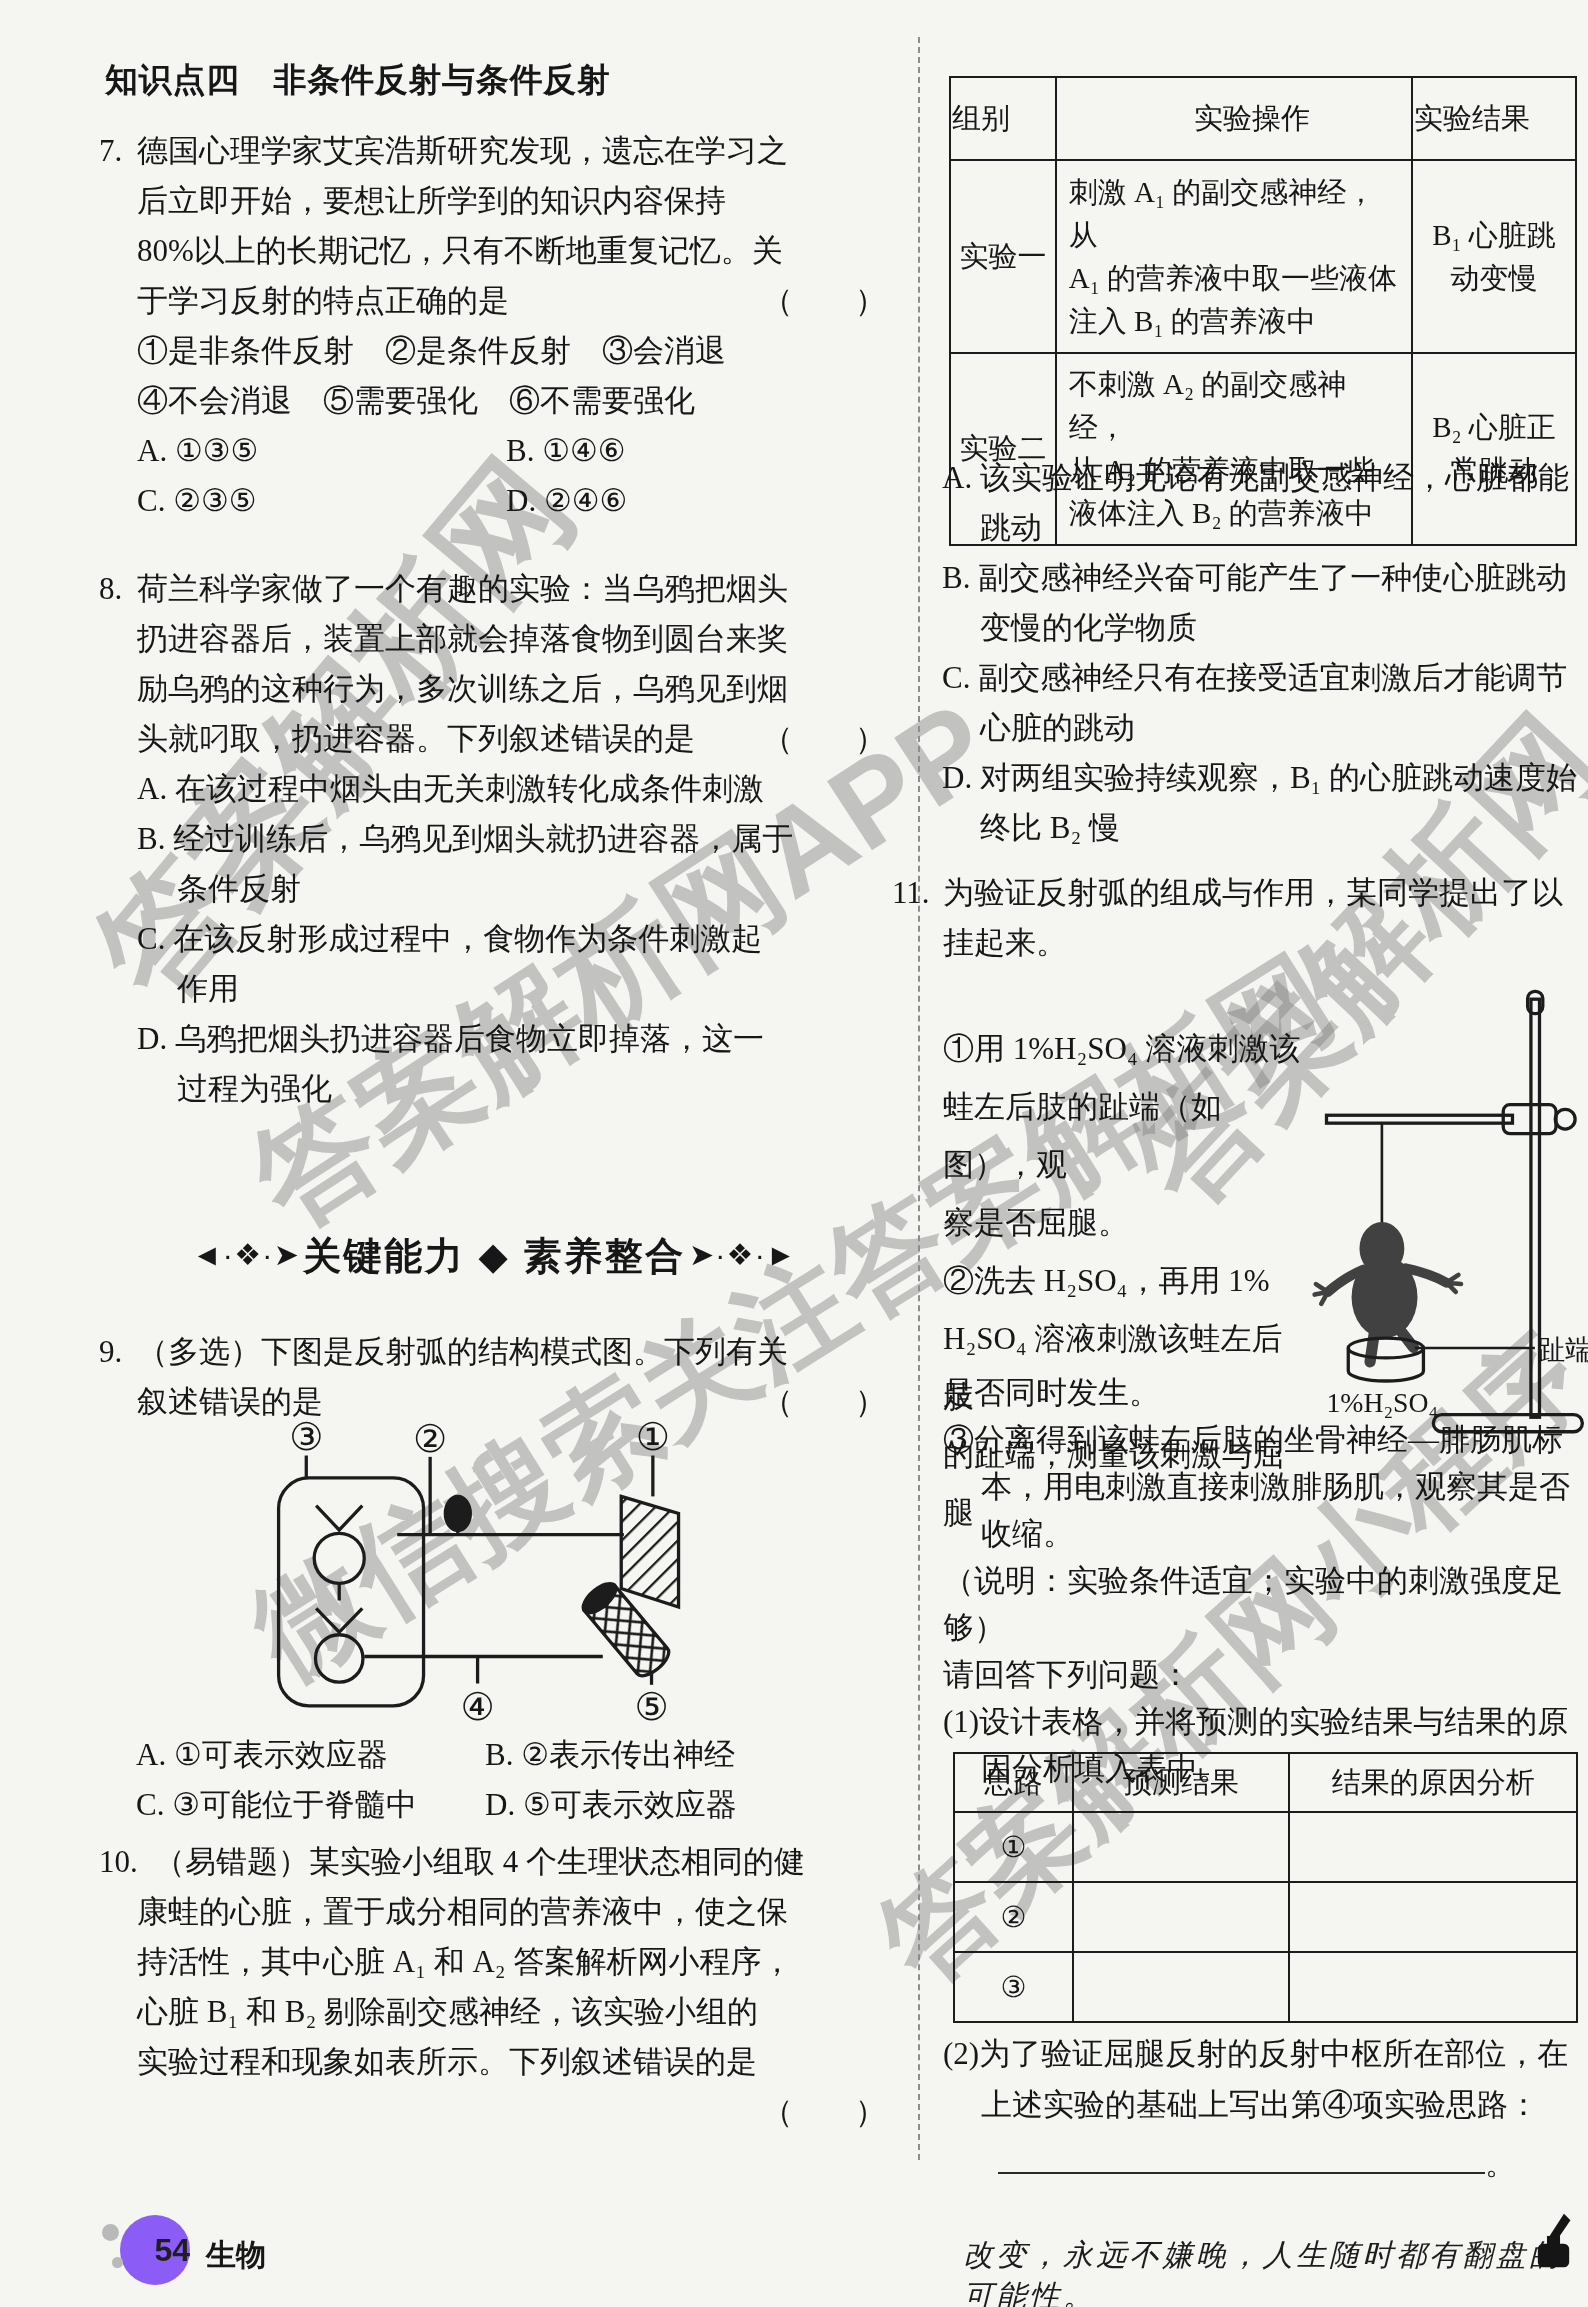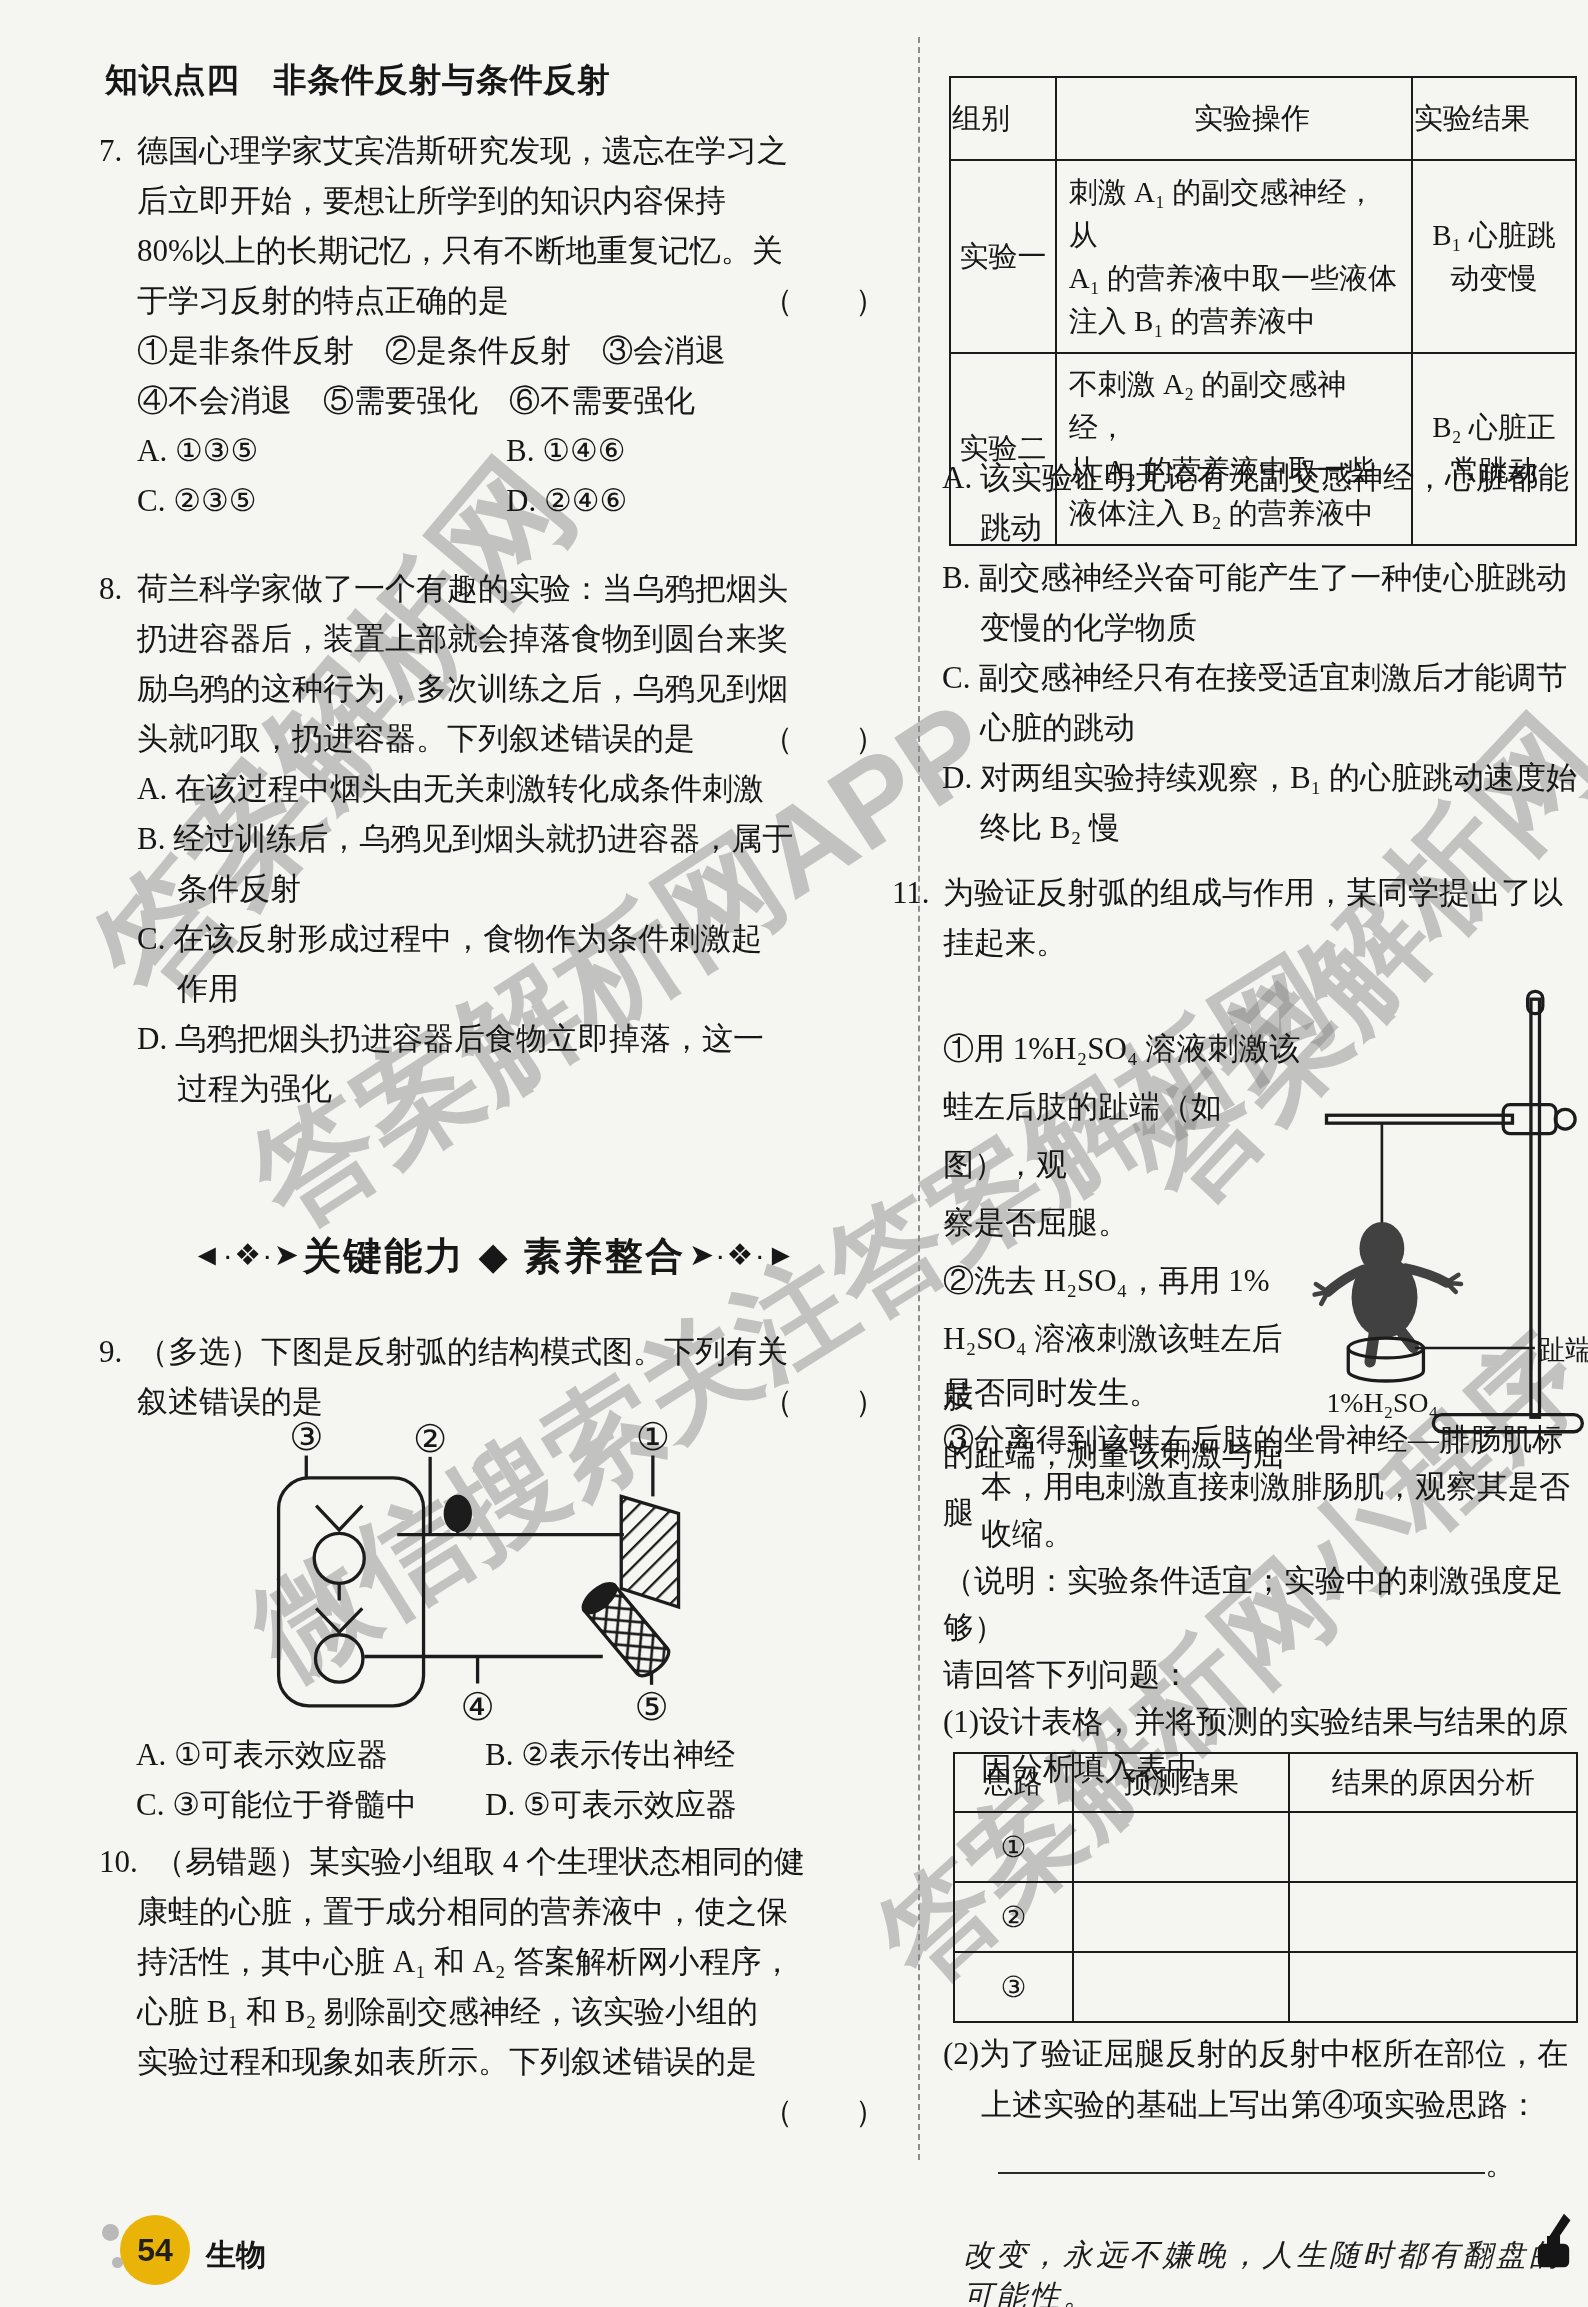--- a/index.html
+++ b/index.html
@@ -40,21 +40,21 @@
   .t2{width:625px;font-size:29px;}
   .t2 td{border:2.6px solid #1c1c1c;vertical-align:middle;text-align:center;}
   .t2 .hrow td{height:55px;}
   .t2 .drow td{height:66px;}
   .t2 .c1{width:117px;}
   .t2 .c2{width:217px;}
   .t2 .c3{width:290px;}
   
   svg text{font-family:"Liberation Serif","DejaVu Serif",serif;fill:#171717;}
   .blank-line{display:inline-block;width:487px;border-bottom:2px solid #2a2a2a;height:40px;}
-  .blob{width:70px;height:70px;border-radius:50%;background:#eab308;display:flex;align-items:center;justify-content:center;}
+  .blob{width:70px;height:70px;border-radius:50%;background:#8b5cf6;display:flex;align-items:center;justify-content:flex-end;}
   .blob-dot{position:absolute;border-radius:50%;background:#b9b9b9;}
   .pnum{font-family:"Liberation Sans","DejaVu Sans",sans-serif;font-weight:700;font-size:32px;color:#1f1f1f;}
   .subj{font-family:"Liberation Sans","DejaVu Sans",sans-serif;font-weight:700;font-size:30px;}
   .quote{font-size:30px;font-style:italic;letter-spacing:3.3px;color:#1d1d1d;}
 </style>
 </head>
 <body>
 
 <div class="page">
 

